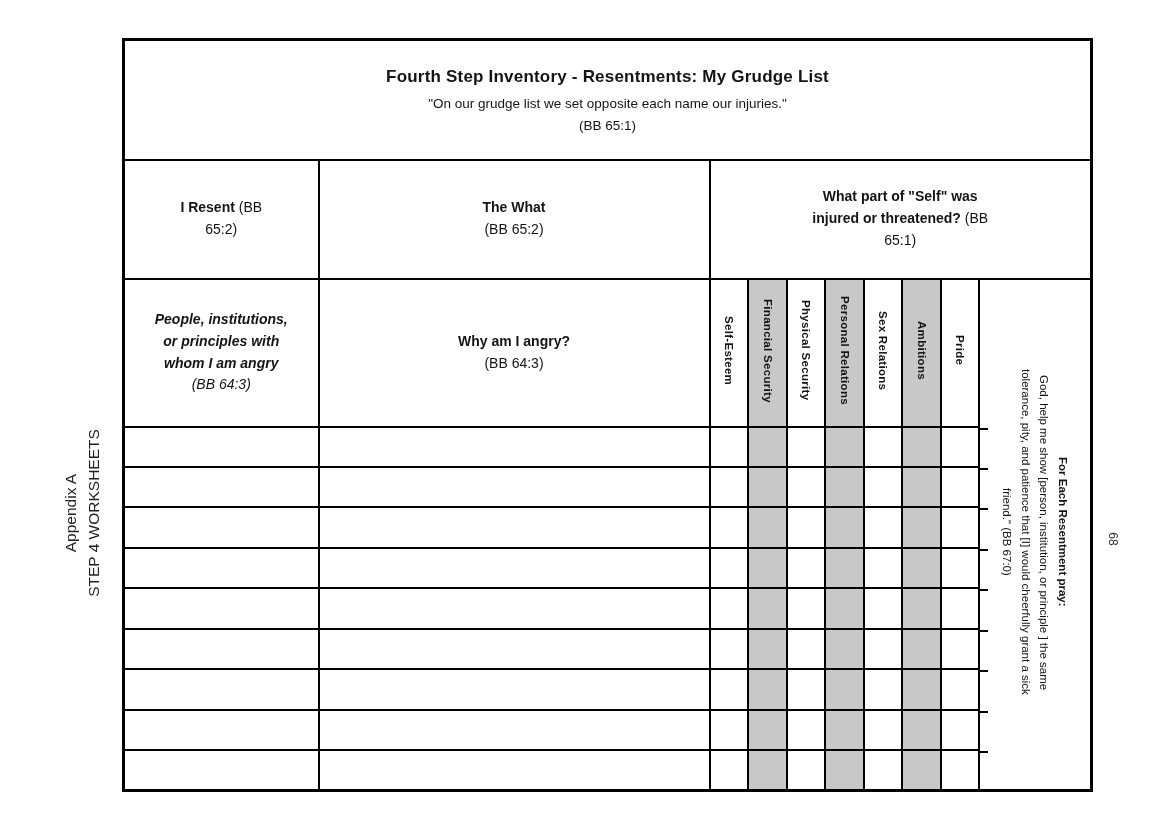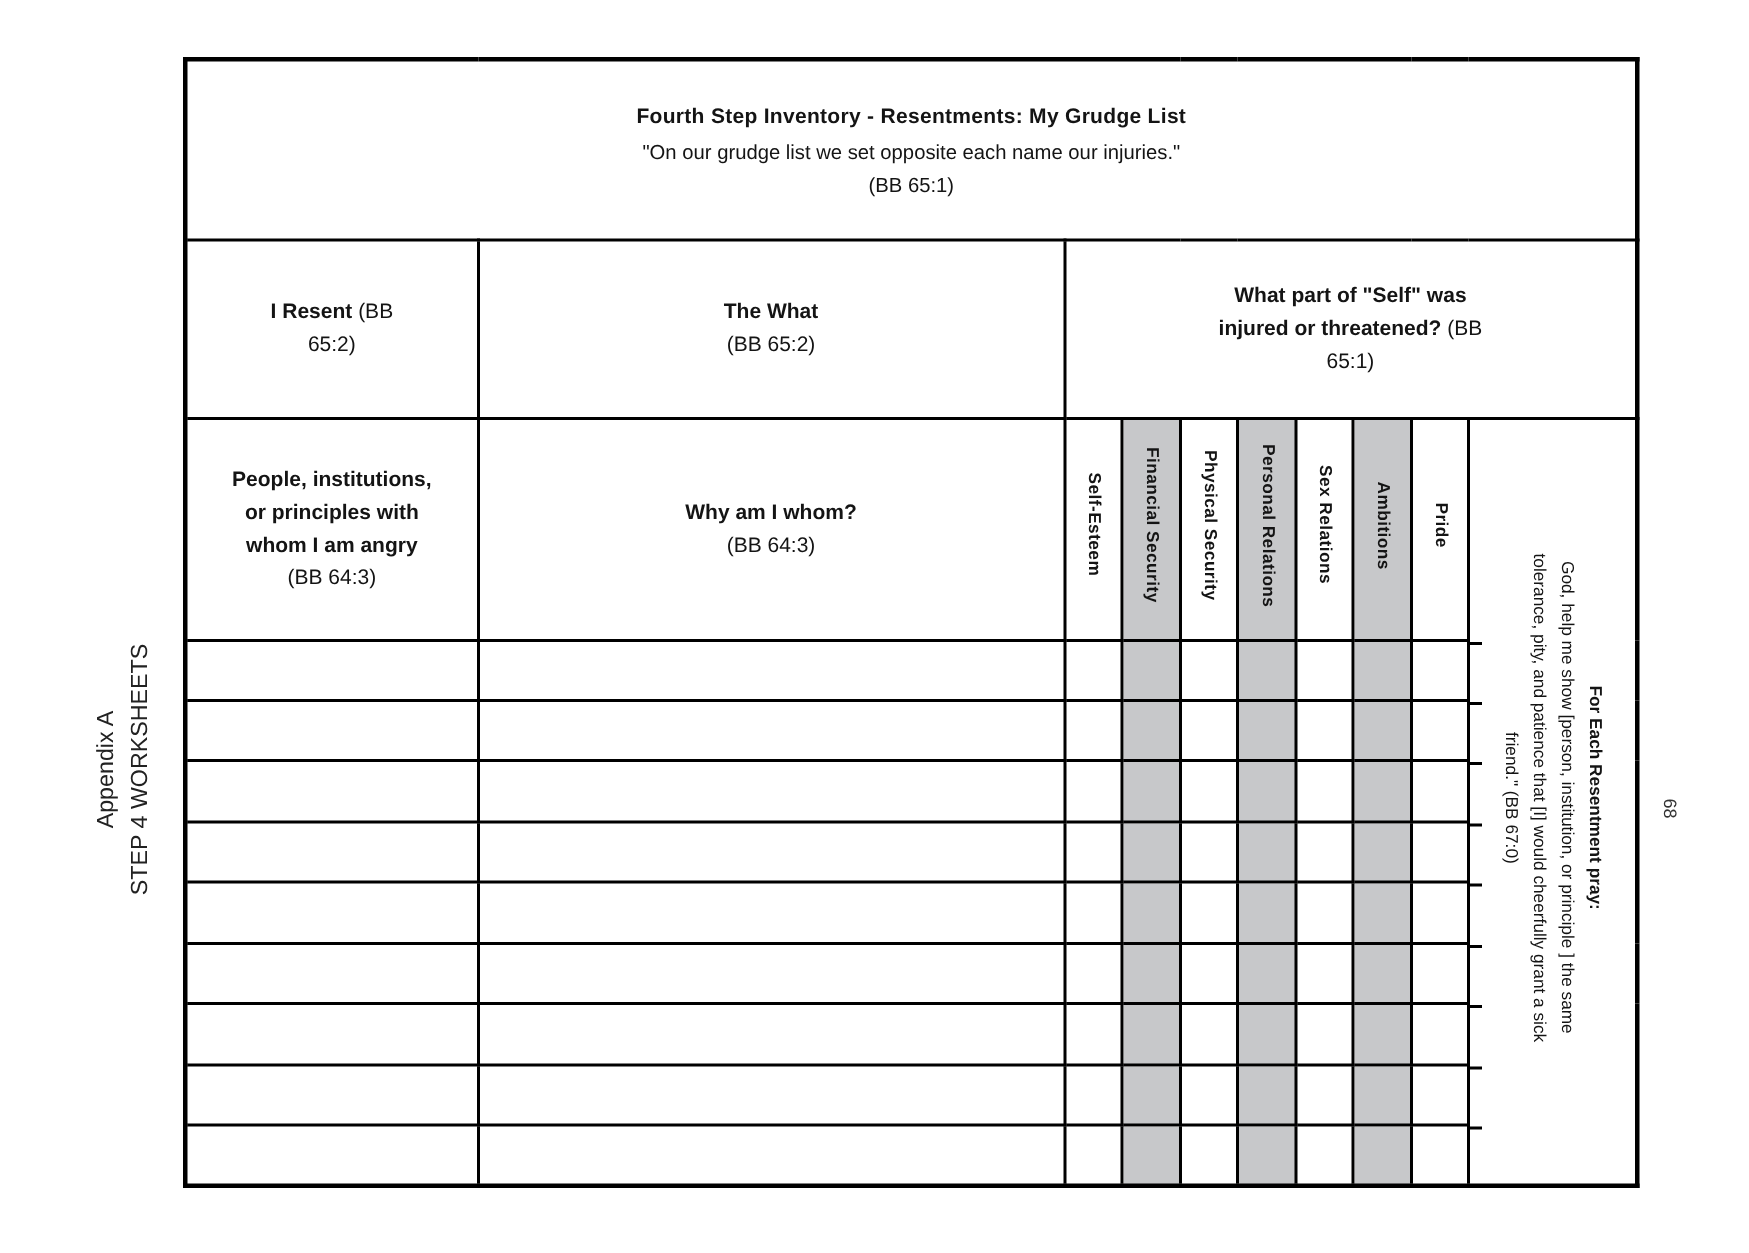--- a/index.html
+++ b/index.html
@@ -52,33 +52,33 @@
   }
   tr.r-title  { height: 120px; }
   tr.r-h1     { height: 119px; }
   tr.r-h2     { height: 148px; }
   tr.r-data   { height: 40.45px; }
 
   .shaded { background: #c7c8ca; }
 
   
   .title-cell .title-line {
-    font-size: 14px; font-weight: bold; letter-spacing: .2px;
+    font-size: 17px; font-weight: bold; letter-spacing: .2px;
     margin-bottom: 9px;
   }
   .title-cell .quote-line { font-size: 13.5px; margin-bottom: 7px; }
   .title-cell .ref-line   { font-size: 13.5px; }
 
   
   .hdr { font-size: 14px; line-height: 1.55; }
   .hdr .b { font-weight: bold; }
   .hdr-inner { display: inline-block; }
   .w-resent { max-width: 112px; }
   .w-self   { max-width: 205px; }
-  .w-people { max-width: 138px; }
+  .w-people { max-width: 138px; font-style: italic; }
 
   
   .vlabel {
     display: inline-block;
     writing-mode: vertical-rl;
     font-size: 11.5px;
     font-weight: bold;
     letter-spacing: .3px;
     white-space: nowrap;
     line-height: 1.0;
@@ -142,21 +142,21 @@
       </td>
       <td class="hdr" colspan="8">
         <span class="hdr-inner w-self"><span class="b">What part of "Self" was injured or threatened?</span> <span>(BB 65:1)</span></span>
       </td>
     </tr>
     <tr class="r-h2" id="row-subheader">
       <td class="hdr">
         <span class="hdr-inner w-people"><span class="b">People, institutions, or principles with whom I am angry</span> <span>(BB 64:3)</span></span>
       </td>
       <td class="hdr">
-        <div class="b">Why am I whom?</div>
+        <div class="b">Why am I angry?</div>
         <div>(BB 64:3)</div>
       </td>
       <td class=""><span class="vlabel">Self-Esteem</span></td>
         <td class="shaded"><span class="vlabel">Financial Security</span></td>
         <td class=""><span class="vlabel">Physical Security</span></td>
         <td class="shaded"><span class="vlabel">Personal Relations</span></td>
         <td class=""><span class="vlabel">Sex Relations</span></td>
         <td class="shaded"><span class="vlabel">Ambitions</span></td>
         <td class=""><span class="vlabel">Pride</span></td>
         <td class="prayer-cell" id="prayer-cell" rowspan="10">

